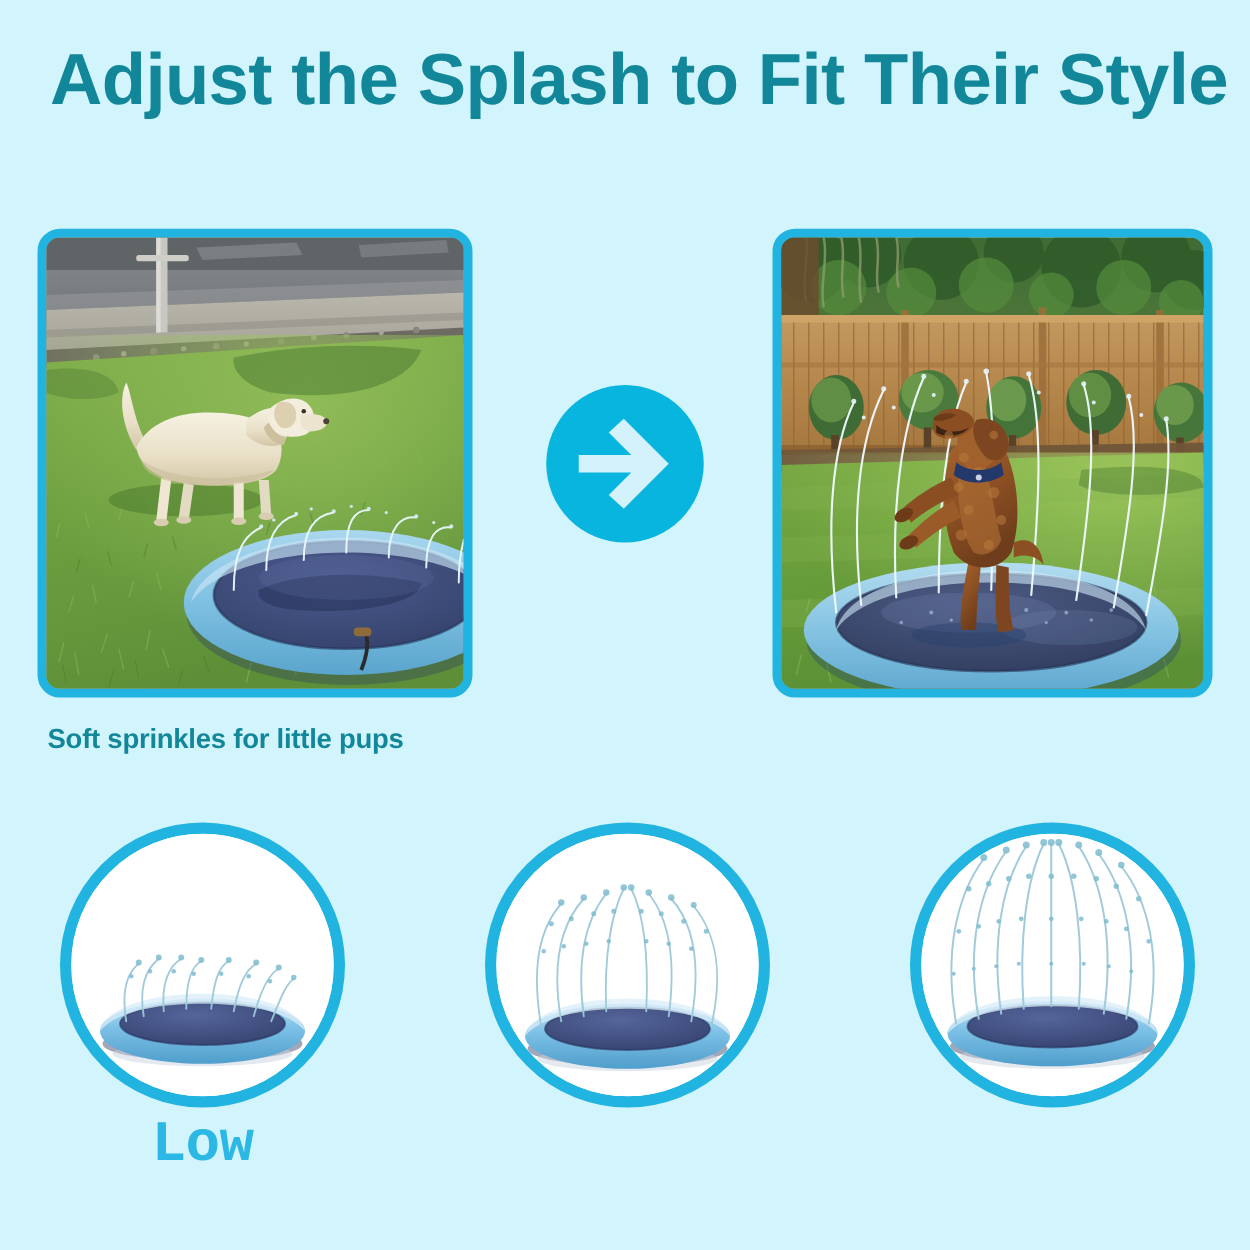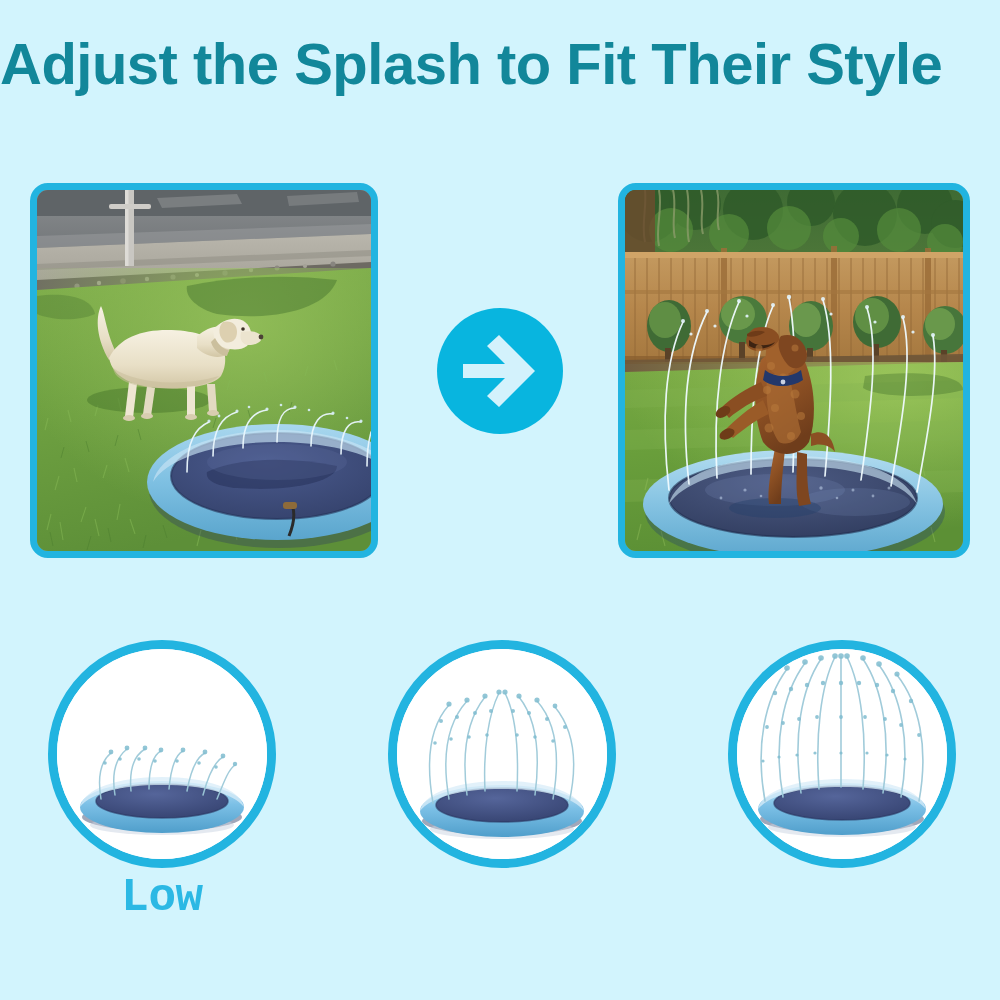--- a/index.html
+++ b/index.html
@@ -16,20 +16,21 @@
   
   .page-title{
     position:absolute; left:0; top:34px; width:926px;
     text-align:center;
     font-size:58px;
     font-weight:bold;
     letter-spacing:-0.5px;
     color:#12879a;
     line-height:1.05;
     white-space:nowrap;
+    padding-left:40px;
   }
 
   
   .photo-frame{
     position:absolute;
     border:7px solid #22b4e0;
     border-radius:18px;
     overflow:hidden;
     background:#8fa58a;
   }
@@ -52,21 +53,21 @@
   
   .arrow-badge{
     position:absolute; left:437px; top:308px;
     width:126px; height:126px;
     border-radius:50%;
     background:#08b5df;
   }
   .arrow-badge svg{ position:absolute; left:50%; top:50%; transform:translate(-50%,-50%); }
 
   
-  .level{ position:absolute; top:640px; width:228px; height:228px;font-family:Liberation Mono, monospace; }
+  .level{ position:absolute; top:658px; width:228px; height:228px;font-family:Liberation Mono, monospace; }
   #level-0{ left:48px; }
   #level-1{ left:388px; }
   #level-2{ left:728px; }
   .level-circle{
     position:absolute; inset:0;
     border-radius:50%;
     border:9px solid #22b4e0;
     background:#ffffff;
     overflow:hidden;
   }
@@ -267,20 +268,21 @@
           <ellipse cx="92" cy="228" rx="6" ry="3" fill="#d8cdb0"></ellipse>
           <ellipse cx="110" cy="226" rx="6" ry="3" fill="#d8cdb0"></ellipse>
           <ellipse cx="154" cy="227" rx="6" ry="3" fill="#d8cdb0"></ellipse>
           <ellipse cx="176" cy="223" rx="6" ry="3" fill="#d8cdb0"></ellipse>
 
           <path d="M76 178 C96 192 140 198 182 186 C172 196 144 200 118 198 C94 196 78 190 76 178 Z" fill="#c9bd9b" opacity="0.55"></path>
         </g>
       </svg>
     </div>
   </div>
+  <div class="caption" id="caption-left">Soft sprinkles for little pups</div>
 
   <div class="arrow-badge">
     <svg width="78" height="72" viewBox="0 0 78 72">
       <path d="M2 26 H44 L26 8 L38 -3 L74 33 L38 69 L26 58 L44 40 H2 Z" transform="translate(0,3)" fill="#d3f2fc"></path>
     </svg>
   </div>
 
   <div class="photo-frame" id="photo-right">
     <div class="photo-inner">
       <svg class="art" viewBox="0 0 338 361" preserveAspectRatio="xMidYMid slice">

